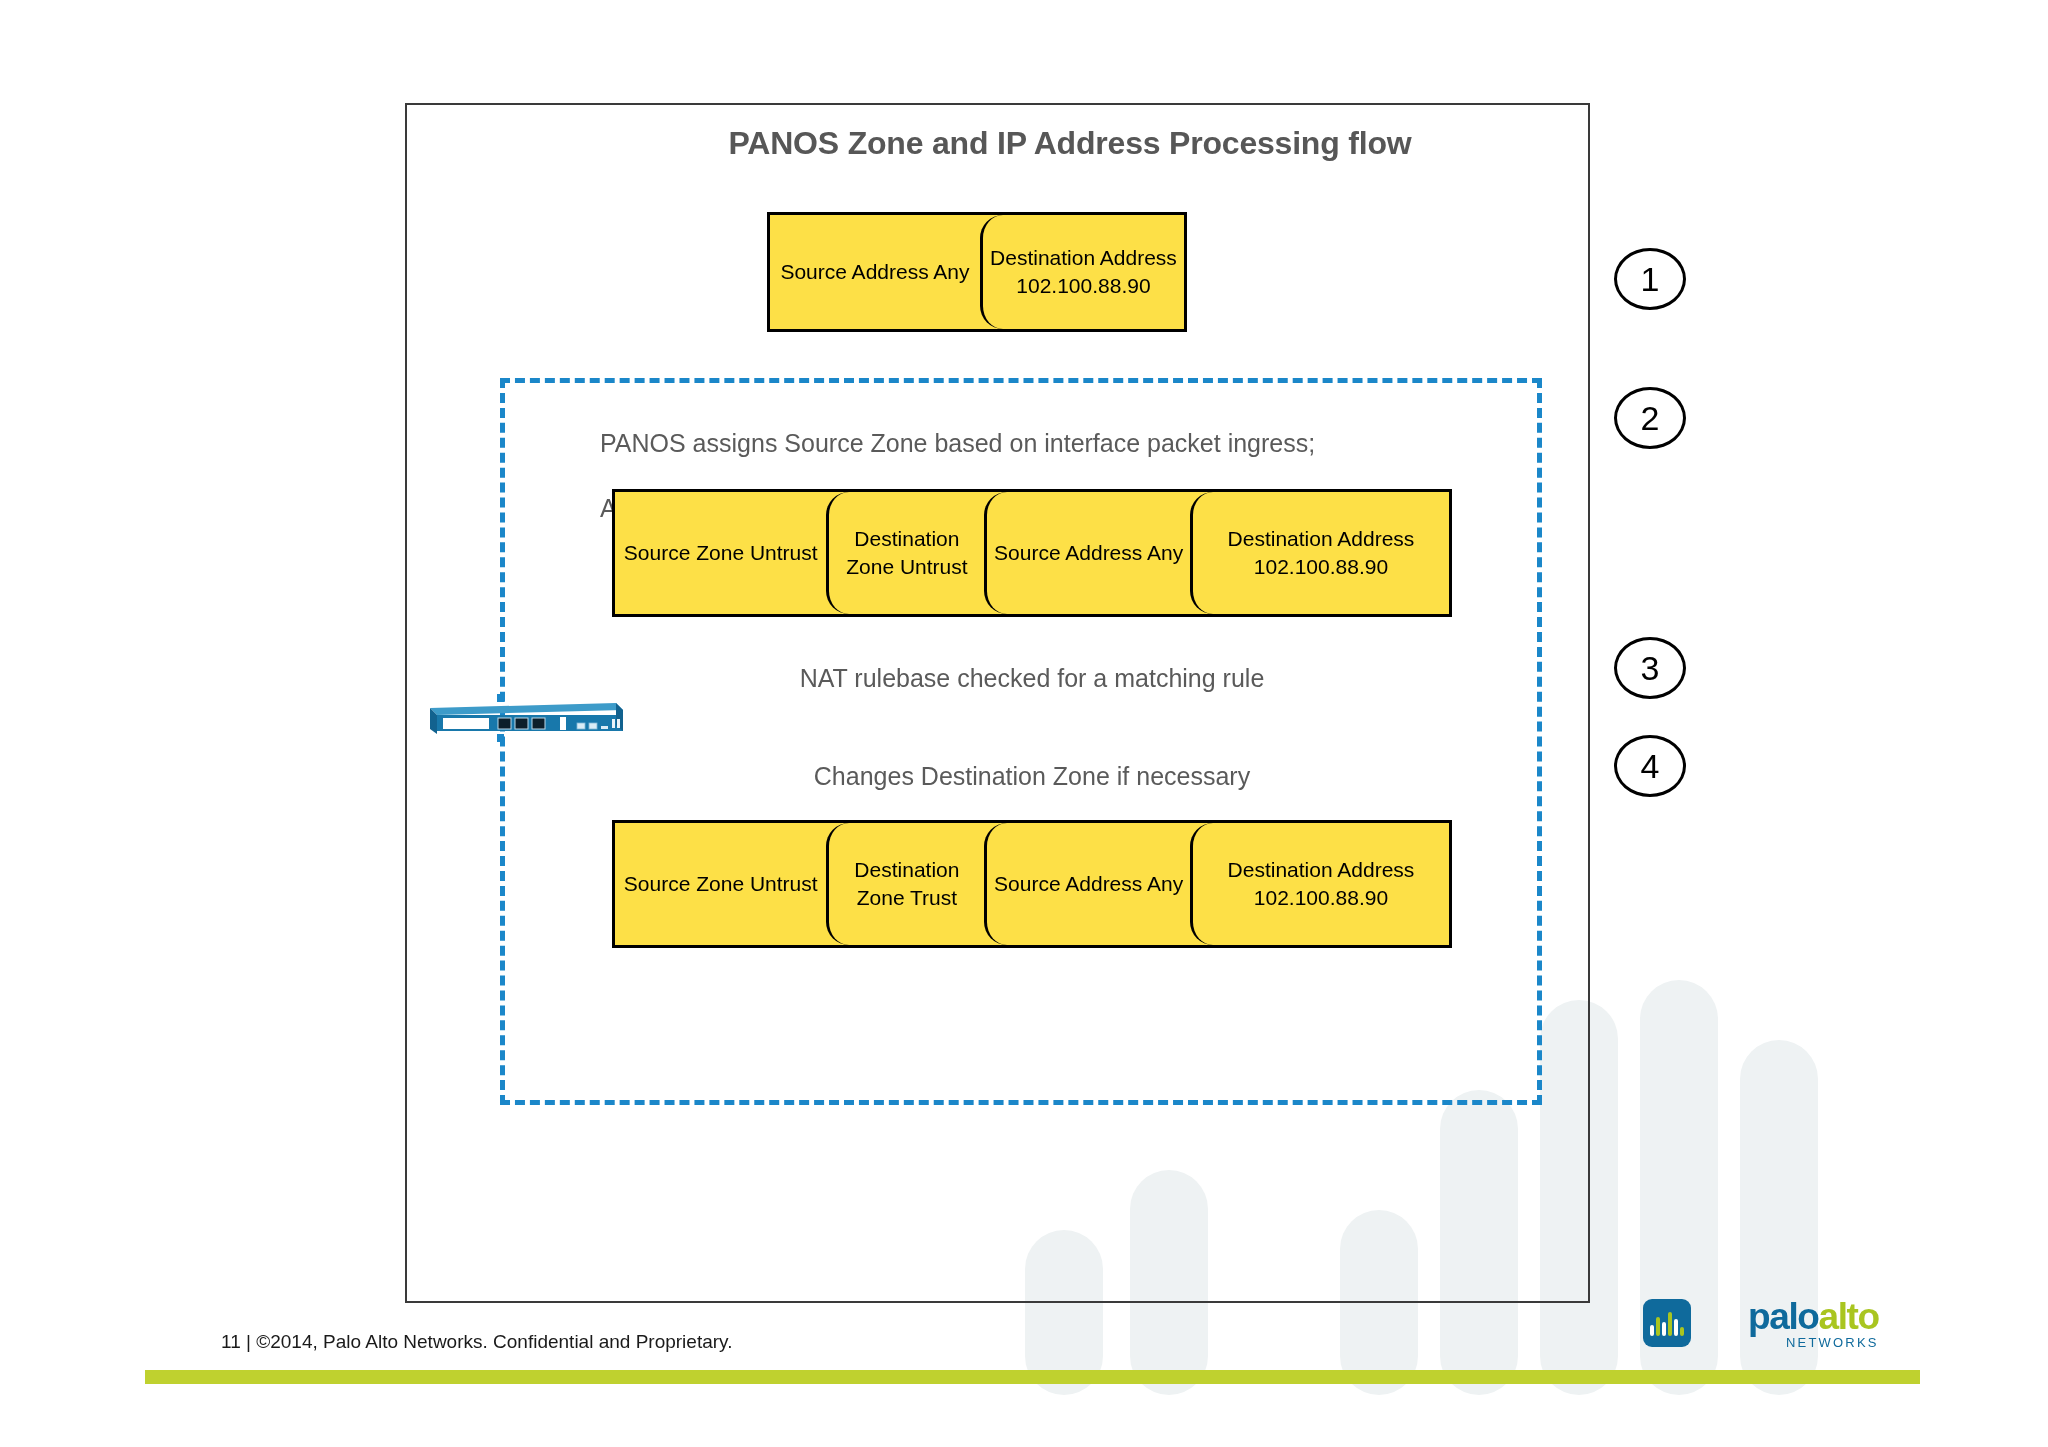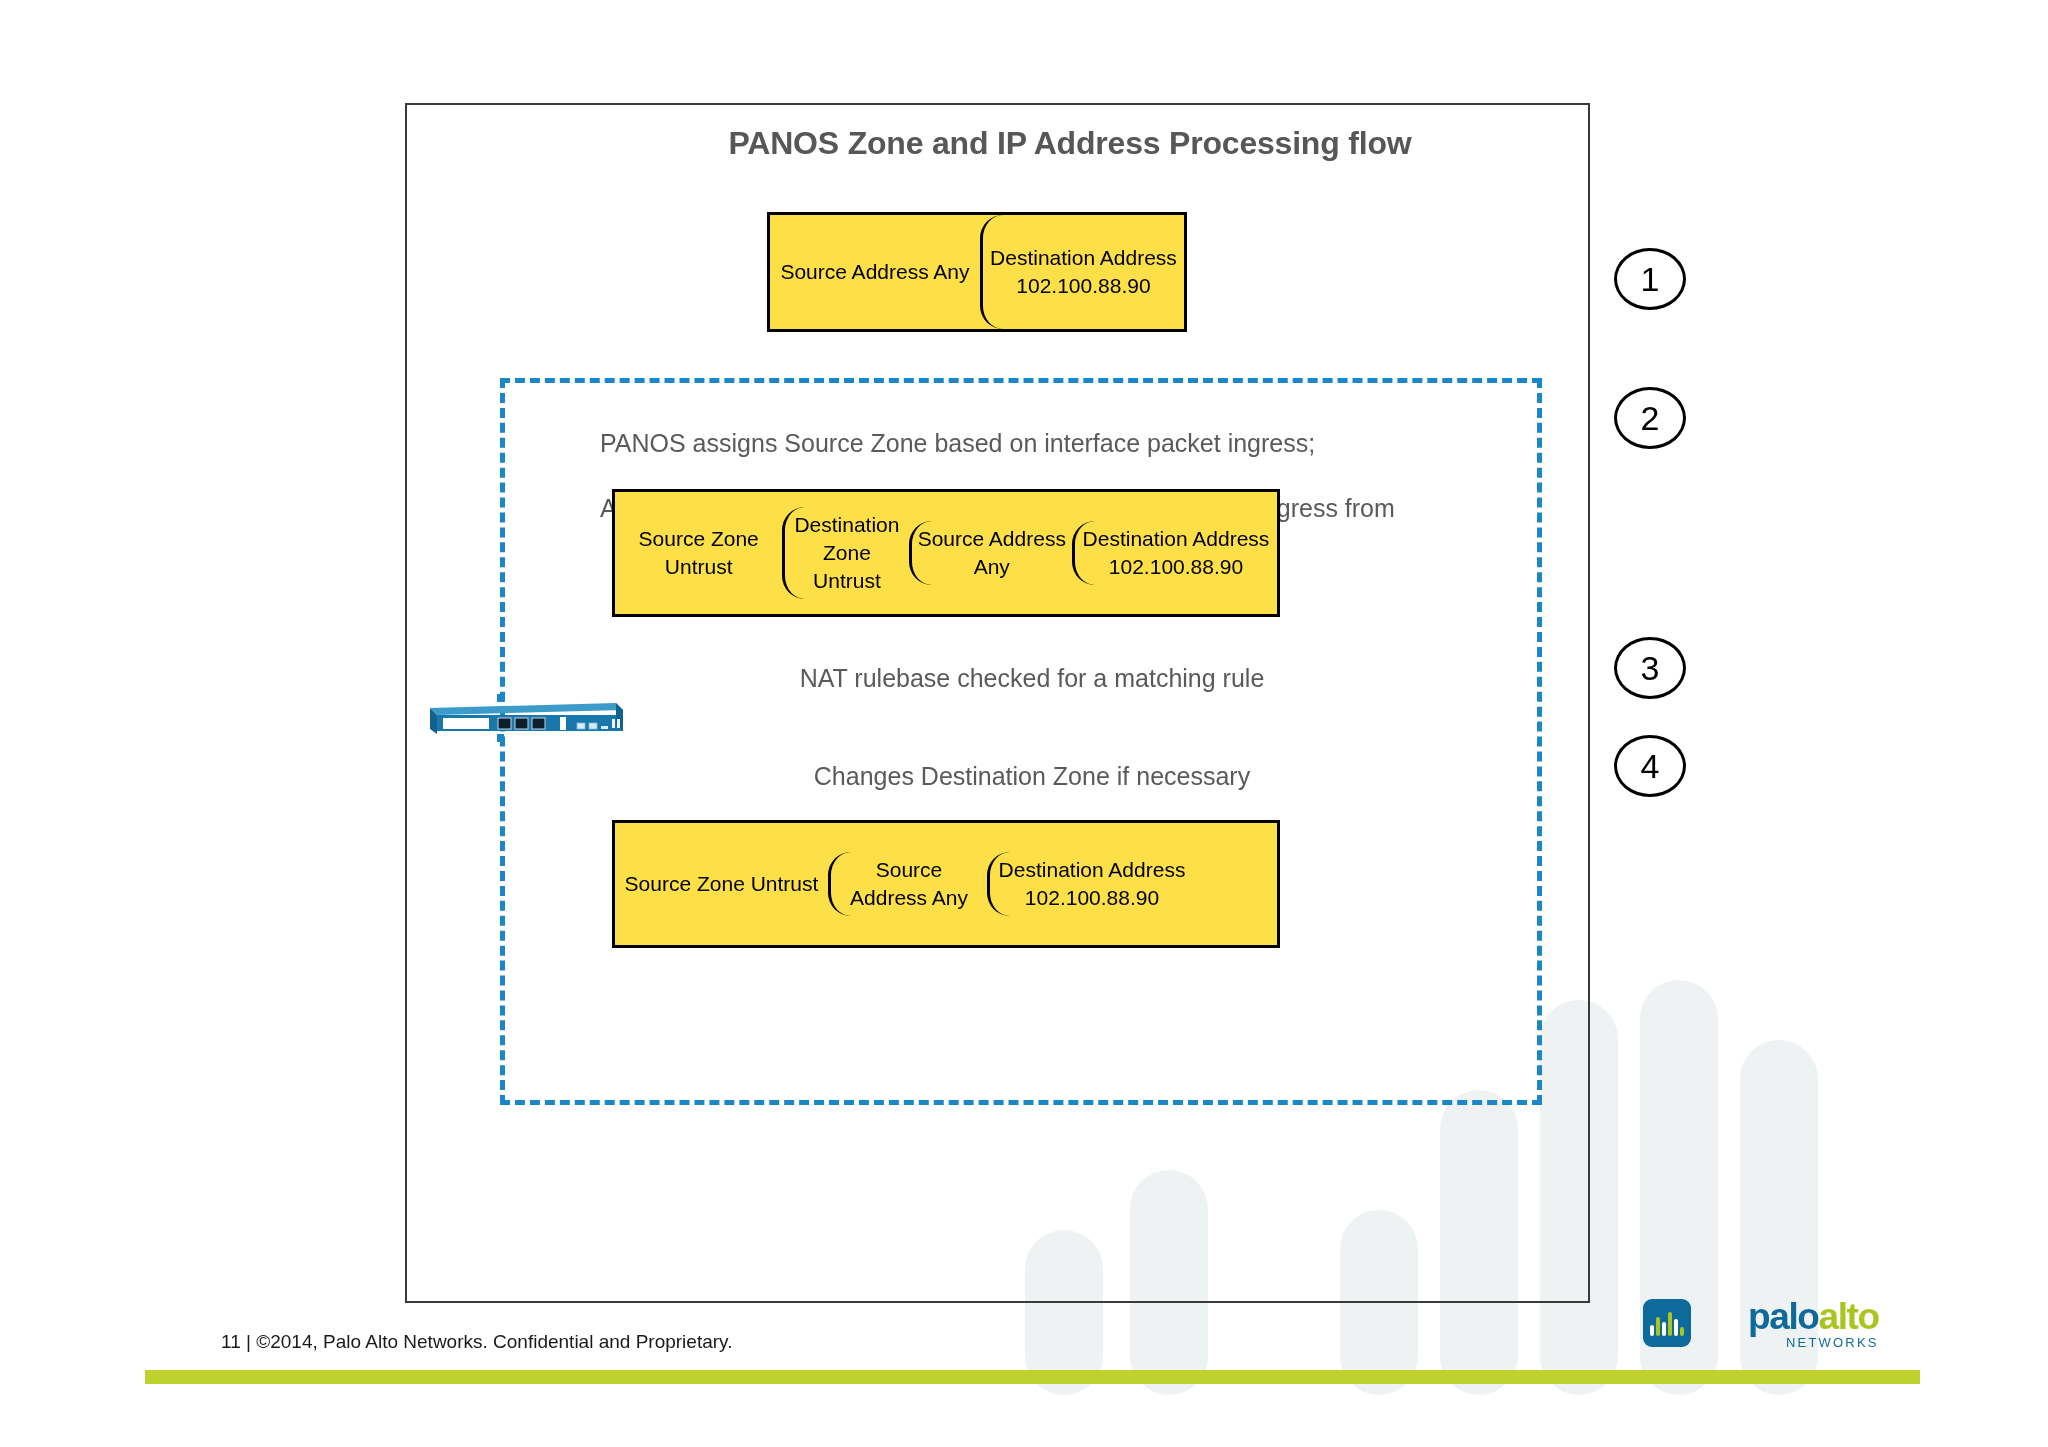--- a/index.html
+++ b/index.html
@@ -81,21 +81,21 @@
   .pkt-cell + .pkt-cell { border-left: 3px solid #000000; border-radius: 23px; }
 
   
   #table-1 {
     left: 767px; top: 212px; width: 420px; height: 120px;
   }
   #table-1 .pkt-cell:nth-child(1) { width: 213px; }
   #table-1 .pkt-cell:nth-child(2) { width: 207px; }
 
   
-  .pkt-table-4 { left: 612px; width: 668px; height: 128px; align-items: center; }
+  .pkt-table-4 { left: 612px; width: 840px; height: 128px; }
   #table-2 { top: 489px; }
   #table-3 { top: 820px; }
   .pkt-table-4 .pkt-cell:nth-child(1) { width: 213px; }
   .pkt-table-4 .pkt-cell:nth-child(2) { width: 159px; }
   .pkt-table-4 .pkt-cell:nth-child(3) { width: 207px; }
   .pkt-table-4 .pkt-cell:nth-child(4) { width: 261px; }
 
   
   #dashed-region {
     position: absolute;
@@ -258,20 +258,23 @@
 
 <div class="flow-text" id="text-nat">NAT rulebase checked for a matching rule</div>
 
 <div class="flow-text" id="text-egress">
   <div>Changes Destination Zone if necessary</div>
 </div>
 
 <div class="pkt-table pkt-table-4" id="table-3">
   <div class="pkt-cell">Source Zone
 Untrust</div>
+  <div class="pkt-cell">Destination
+Zone
+Trust</div>
   <div class="pkt-cell">Source Address
 Any</div>
   <div class="pkt-cell">Destination
 Address
 102.100.88.90</div>
 </div>
 
 <div class="step-circle" id="step-1">1</div>
 <div class="step-circle" id="step-2">2</div>
 <div class="step-circle" id="step-3">3</div>

